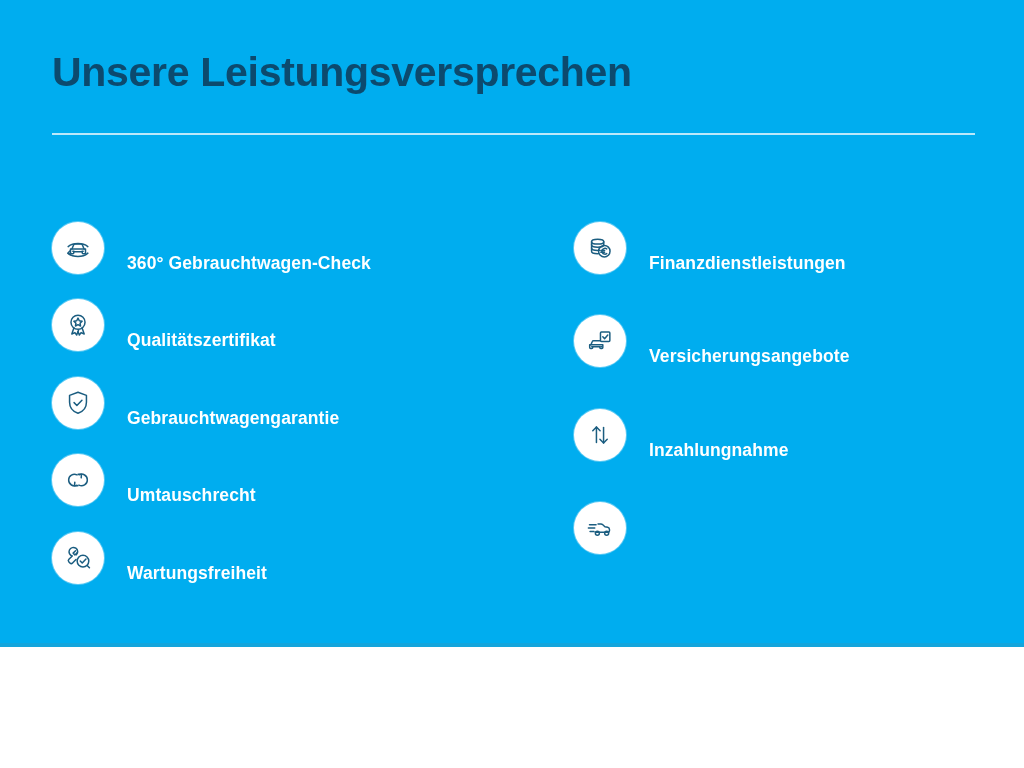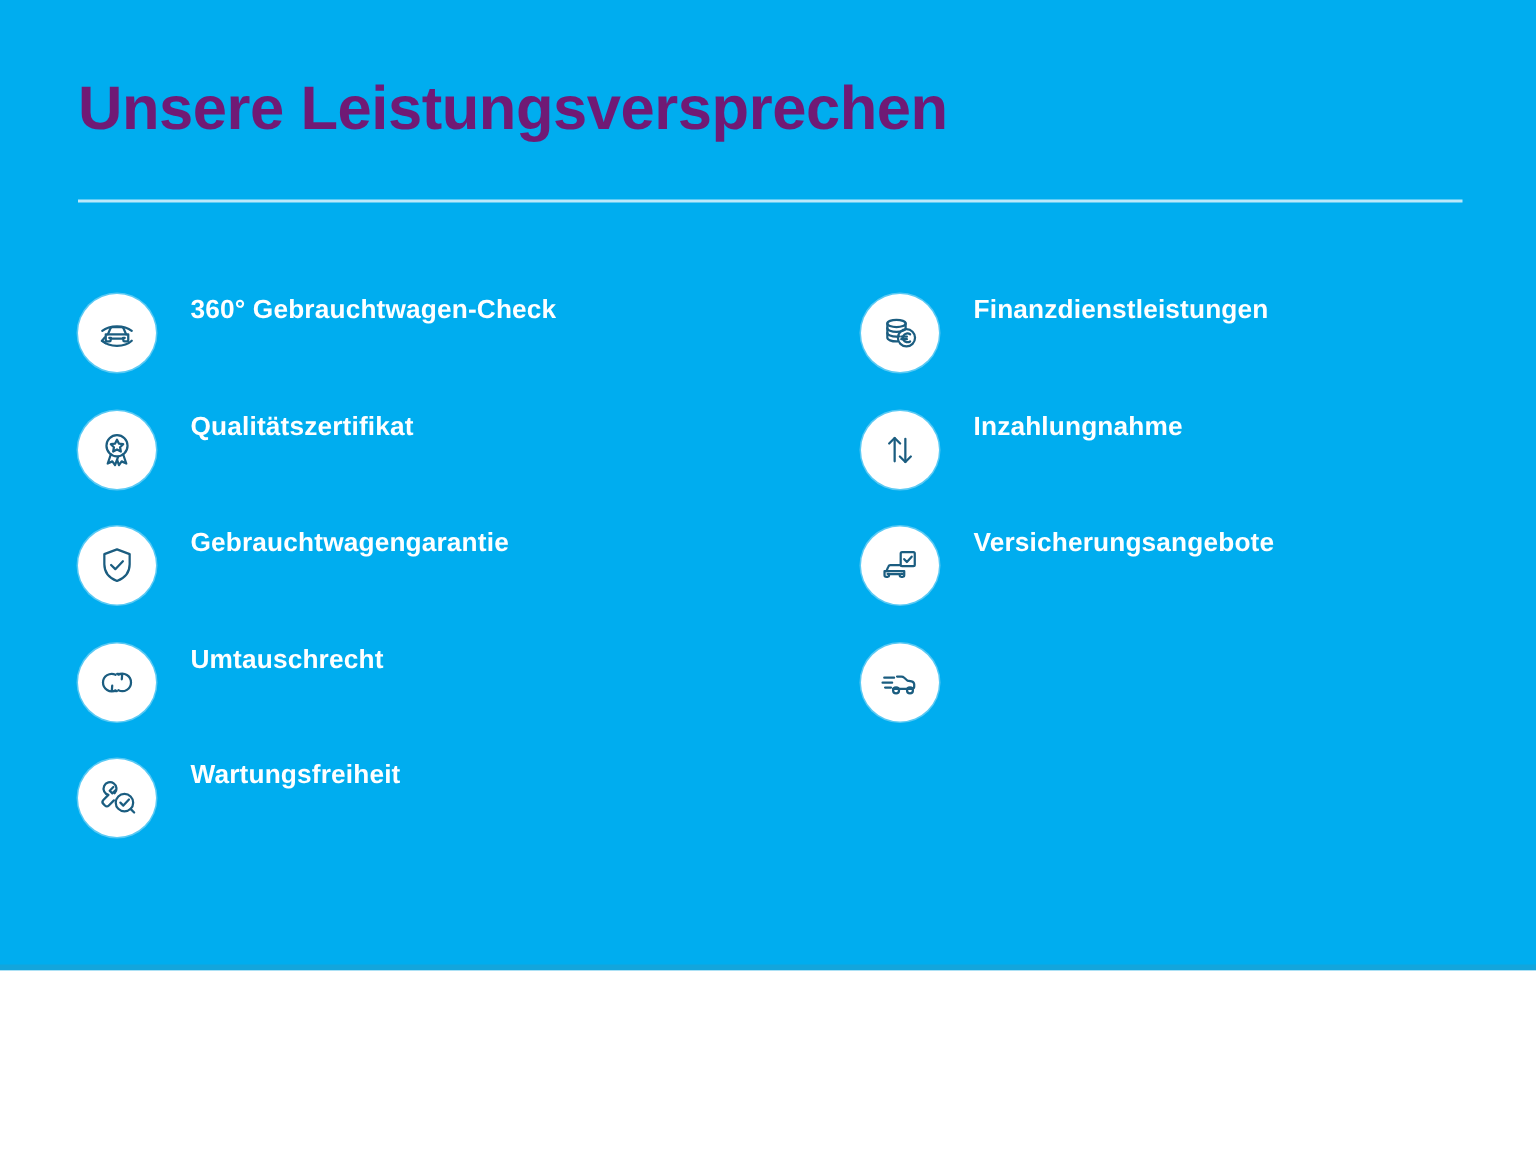--- a/index.html
+++ b/index.html
@@ -38,21 +38,21 @@
     height: 4px;
     background: #1aa3d6;
     opacity: .75;
   }
 
   .hero-title {
     position: absolute;
     left: 52px;
     top: 50px;
     margin: 0;
-    color: #701a75;
+    color: #0c4a6e;
     font-size: 41px;
     font-weight: 700;
     letter-spacing: -0.3px;
     line-height: 1.12;
     white-space: nowrap;
   }
 
   .title-rule {
     position: absolute;
     left: 52px;
@@ -70,25 +70,25 @@
     top: 196px;
     width: 1024px;
     height: 400px;
     display: flex;
   }
   .column {
     display: flex;
     flex-direction: column;
   }
   .column.left  { margin-left: 52px;  width: 470px; }
-  .column.right { margin-left: 52px;  width: 430px; }
+  .column.right { margin-left: 52px;  width: 430px; gap: 16px; }
 
   .feature {
     display: flex;
-    align-items: flex-start;
+    align-items: flex-end;
     height: 77.5px;
   }
 
   .icon-circle {
     flex: 0 0 auto;
     width: 52px;
     height: 52px;
     border-radius: 50%;
     background: #ffffff;
     display: flex;
@@ -219,45 +219,45 @@
             <path d="M23.2 16.9a3.4 3.4 0 0 0-4.8 1.1 3.9 3.9 0 0 0 0 2.9 3.4 3.4 0 0 0 4.8 1.1"></path>
             <path d="M16.9 18.6h4M16.9 20.4h4"></path>
           </svg>
         </span>
         <span class="feature-label">Finanzdienstleistungen</span>
       </div>
 
       <div class="feature">
         <span class="icon-circle">
           <svg viewBox="0 0 32 32">
-            <path d="M12.2 24V7.5"></path>
-            <path d="M8.3 11.4l3.9-3.9 3.9 3.9"></path>
-            <path d="M19.8 8v16.5"></path>
-            <path d="M15.9 20.6l3.9 3.9 3.9-3.9"></path>
-          </svg>
-        </span>
-        <span class="feature-label">Inzahlungnahme</span>
-      </div>
-
-      <div class="feature">
-        <span class="icon-circle">
-          <svg viewBox="0 0 32 32">
             <path d="M5 20h14v3a1 1 0 0 1-1 1h-1.2a1 1 0 0 1-1-1v-.8H8.2v.8a1 1 0 0 1-1 1H6a1 1 0 0 1-1-1z"></path>
             <path d="M6.3 20l1.5-3.4a1.4 1.4 0 0 1 1.3-.9h6.8"></path>
             <path d="M7.2 22h1M16.8 22h1"></path>
             <rect x="16.5" y="6.5" width="10" height="10" rx="1"></rect>
             <path d="M19 11.5l1.9 2 3.4-3.8"></path>
           </svg>
         </span>
         <span class="feature-label">Versicherungsangebote</span>
       </div>
 
       <div class="feature">
         <span class="icon-circle">
           <svg viewBox="0 0 32 32">
+            <path d="M12.2 24V7.5"></path>
+            <path d="M8.3 11.4l3.9-3.9 3.9 3.9"></path>
+            <path d="M19.8 8v16.5"></path>
+            <path d="M15.9 20.6l3.9 3.9 3.9-3.9"></path>
+          </svg>
+        </span>
+        <span class="feature-label">Inzahlungnahme</span>
+      </div>
+
+      <div class="feature">
+        <span class="icon-circle">
+          <svg viewBox="0 0 32 32">
             <path d="M11 20.5h13.5a1.6 1.6 0 0 0 1.6-1.6v-1.4a2.4 2.4 0 0 0-1.9-2.3l-3-0.6-2.2-2a3 3 0 0 0-2-0.8h-3.1"></path>
             <circle cx="13.2" cy="21.6" r="2.1"></circle>
             <circle cx="23.1" cy="21.6" r="2.1"></circle>
             <path d="M4.8 12.6h7M3.6 16.1h6.8M5.4 19.6h4.2"></path>
           </svg>
         </span>
       </div>
 
 
     </div>

